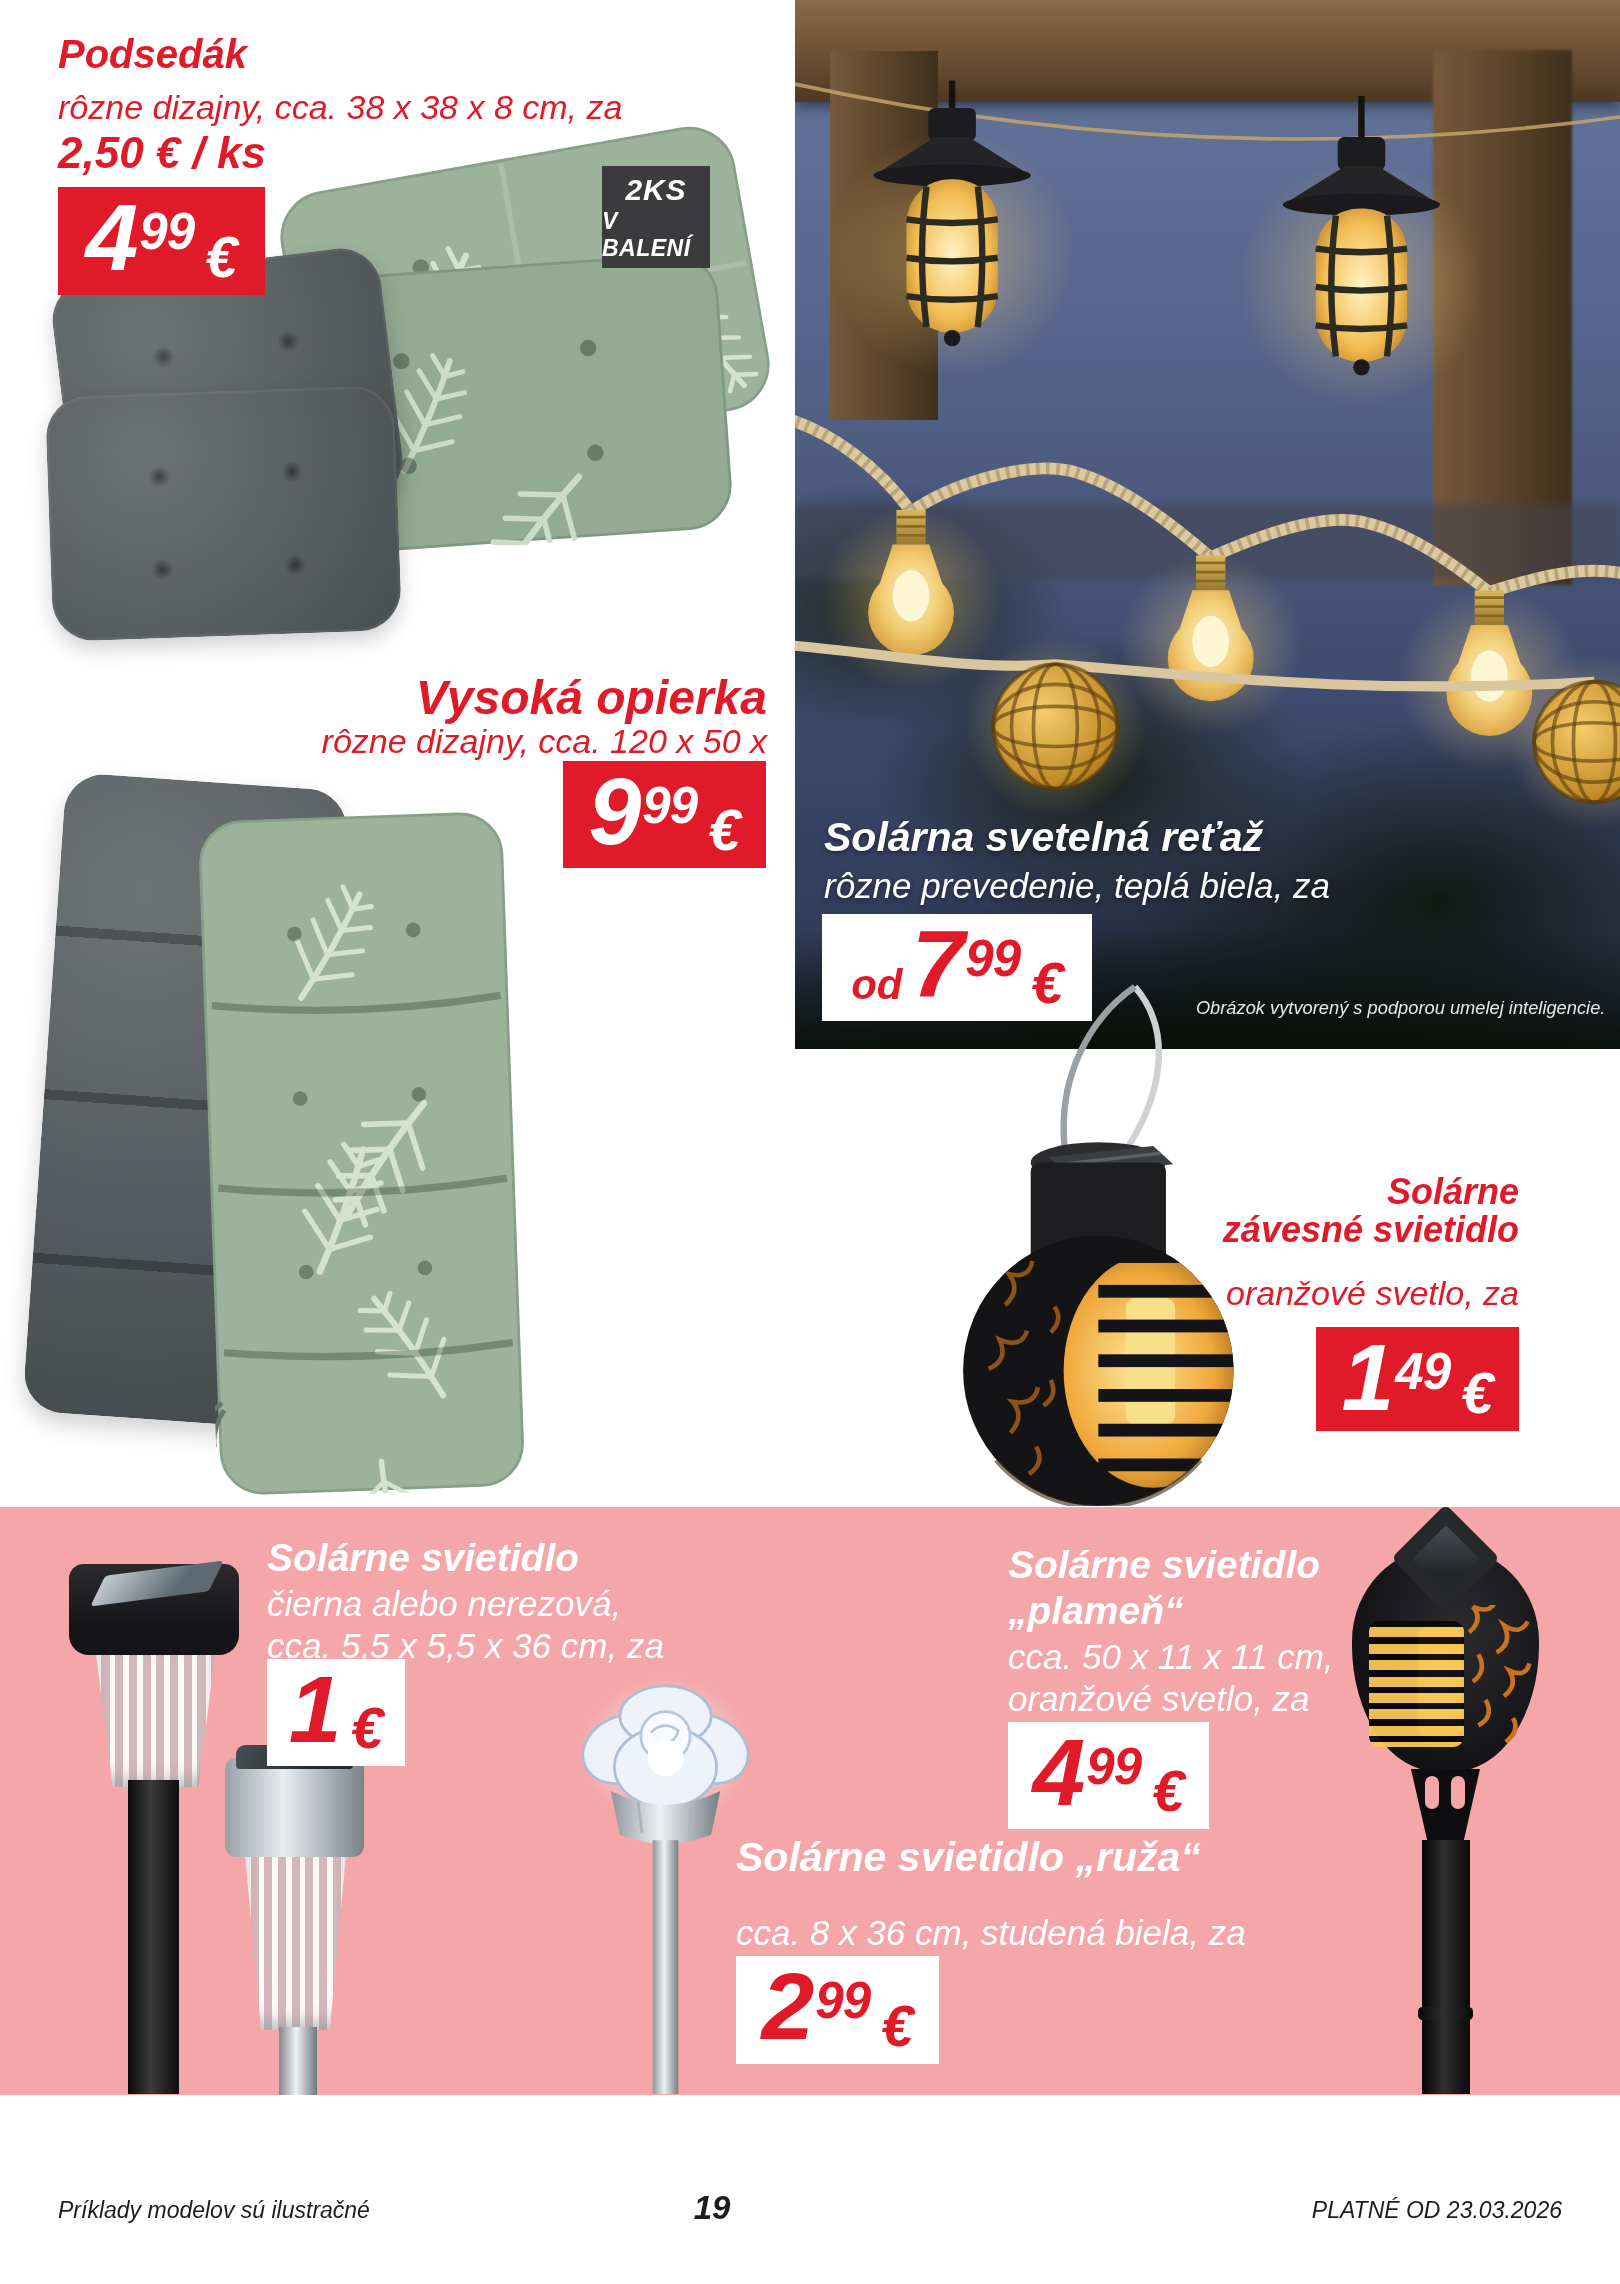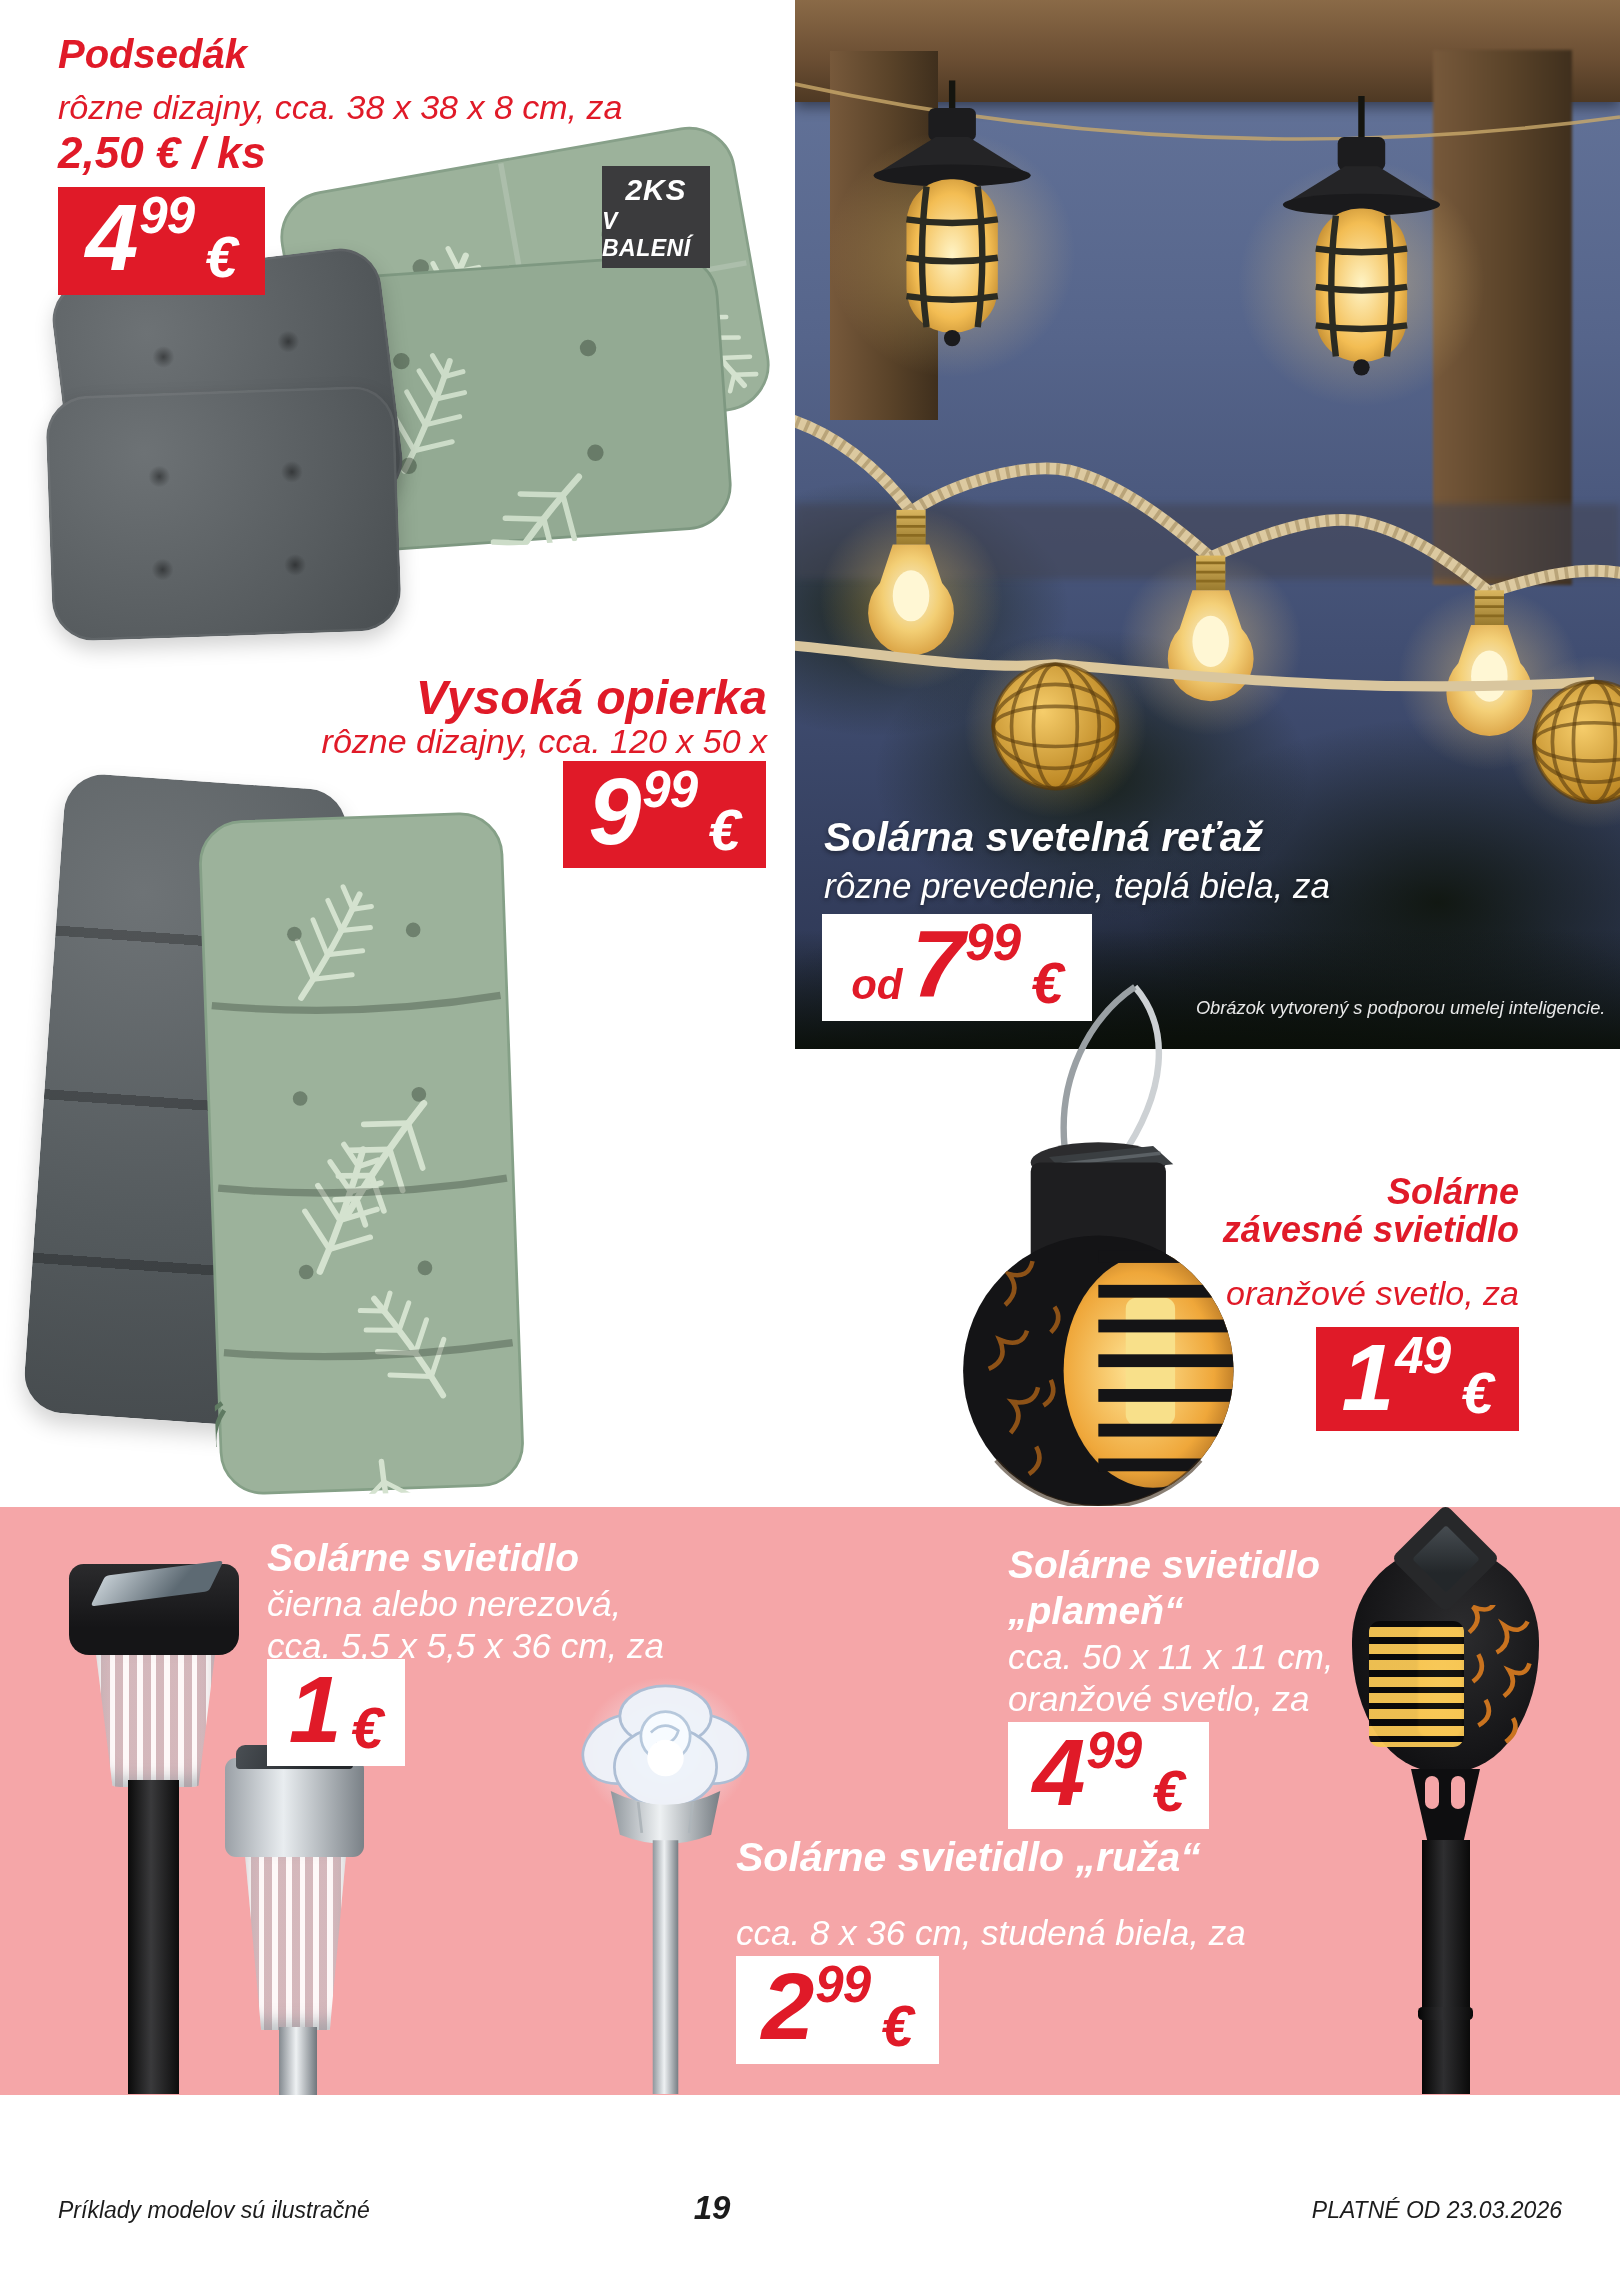--- a/index.html
+++ b/index.html
@@ -16,21 +16,21 @@
   .t-red{color:var(--red);font-style:italic;line-height:1.12;}
   .h-white{color:#fff;font-weight:700;font-style:italic;line-height:1.06;}
   .t-white{color:#fff;font-style:italic;line-height:1.12;}
   .shadow{text-shadow:0 1.8px 5.5px rgba(0,0,0,.45);}
   
   .pbox{position:absolute;display:flex;justify-content:center;align-items:flex-start;
         font-style:italic;font-weight:700;z-index:6;}
   .bg-red{background:var(--red);color:#fff;}
   .bg-white{background:#fff;color:var(--red);}
   .p-int{font-size:95px;line-height:.92;padding-top:7.3px;letter-spacing:-1.8px;}
-  .p-cent{font-size:51px;line-height:1;padding-top:3px;letter-spacing:-0.9px;margin-left:2.7px;}
+  .p-cent{font-size:51px;line-height:1;padding-top:19px;letter-spacing:-0.9px;margin-left:2.7px;}
   .p-eur{font-size:58px;line-height:1;align-self:flex-end;margin:0 0 9.1px 11px;}
   .p-od{font-size:42px;line-height:1;align-self:flex-end;margin:0 9.1px 14.6px 0;}
   
   .badge{position:absolute;background:var(--badge);color:#fff;font-style:italic;font-weight:700;
          display:flex;flex-direction:column;align-items:center;justify-content:center;
          line-height:1.18;z-index:7;}
   .badge .b1{font-size:30px;letter-spacing:0.9px;}
   .badge .b2{font-size:23px;letter-spacing:0.5px;}
   
   .photo{position:absolute;left:795px;top:0;width:825px;height:1049px;overflow:hidden;z-index:1;

